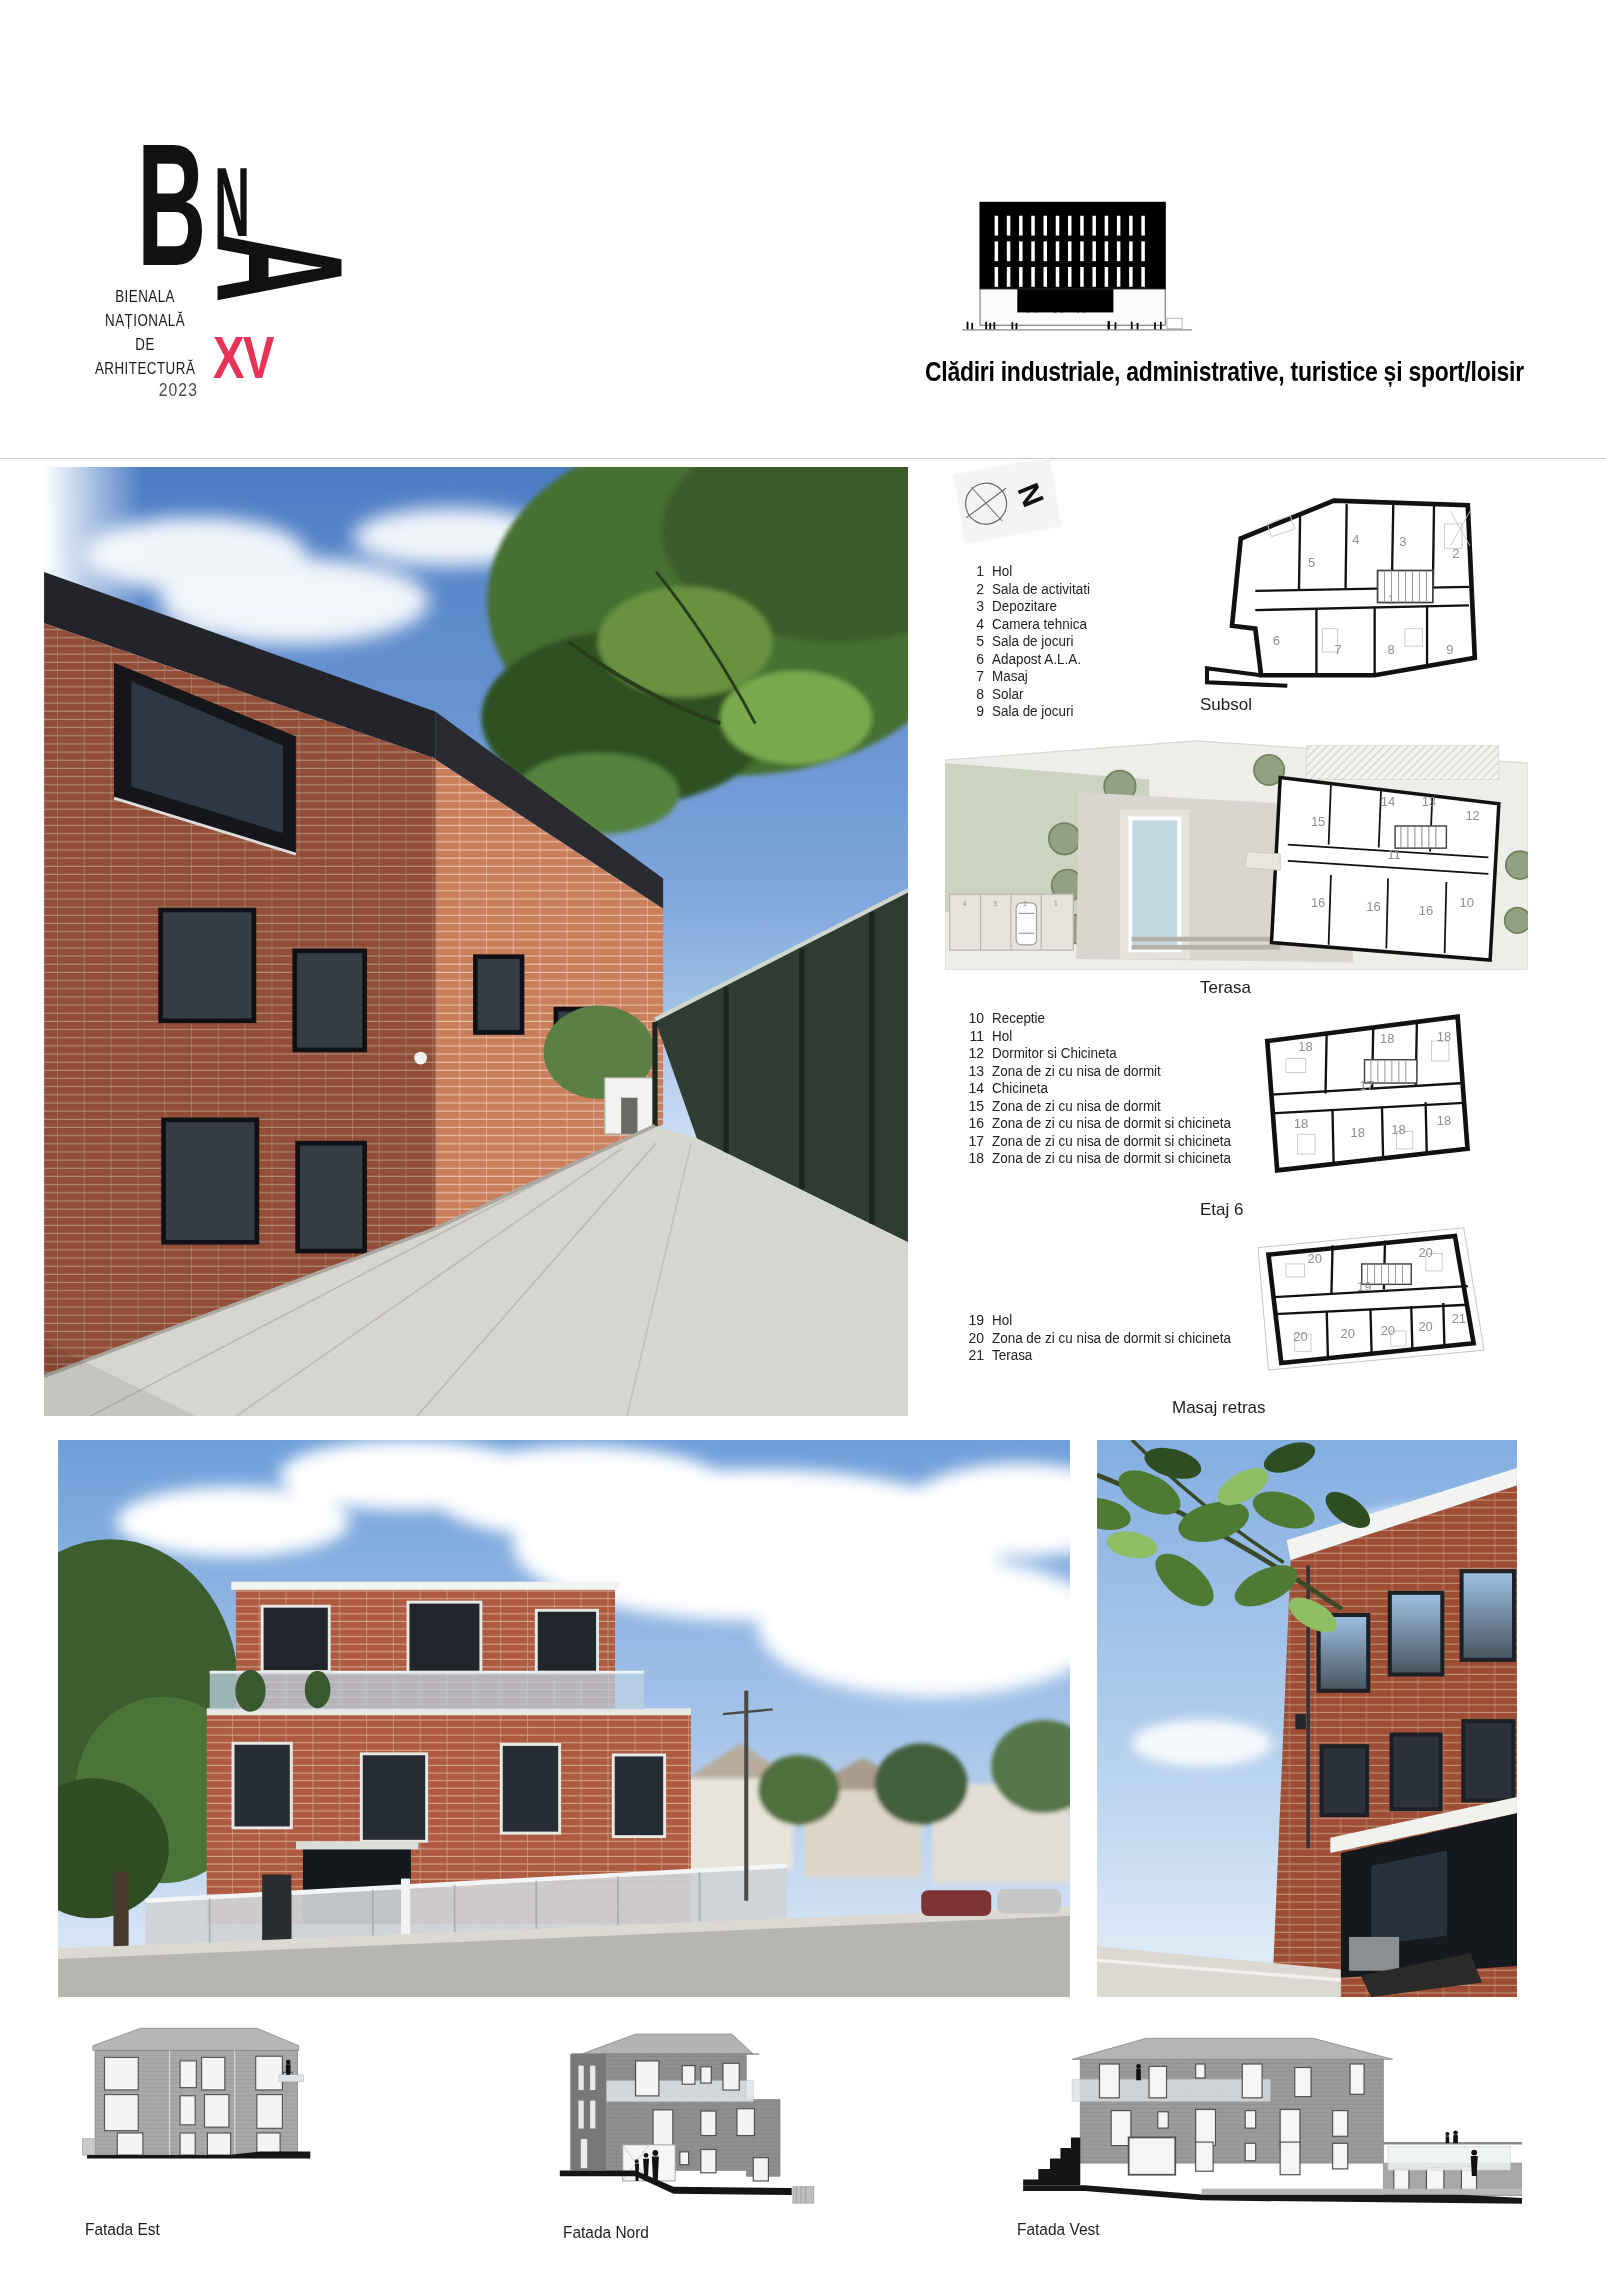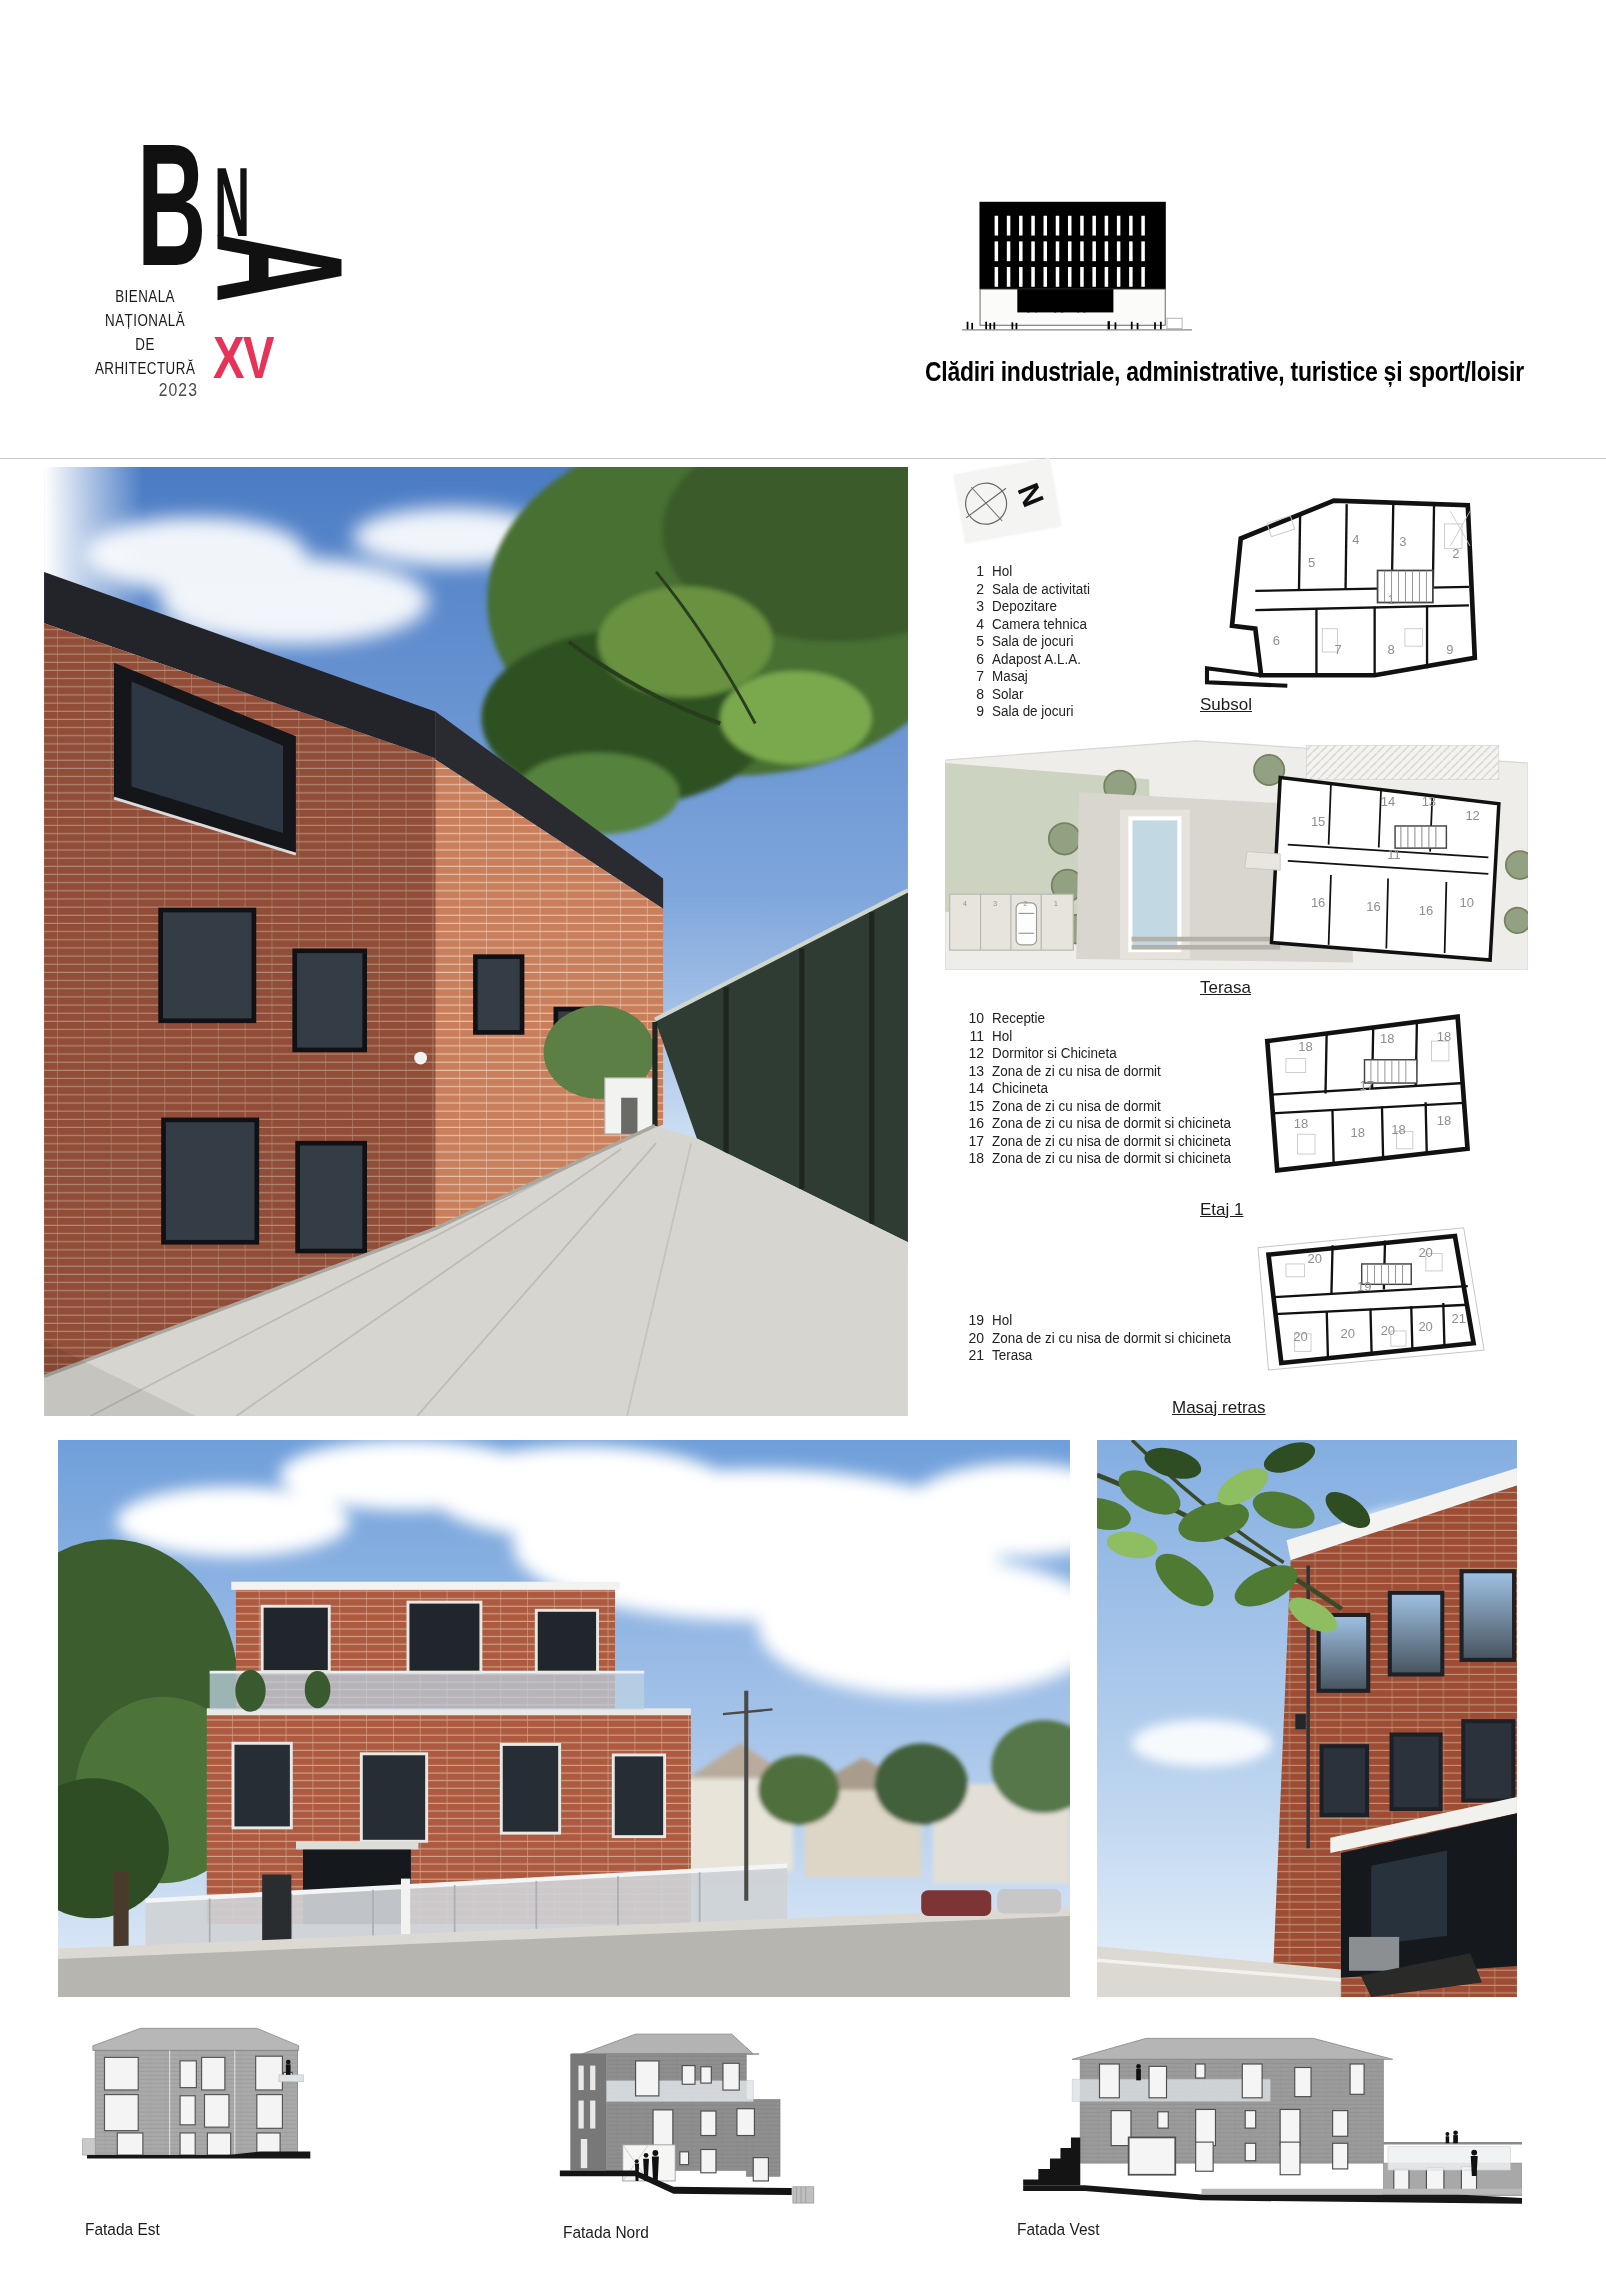--- a/index.html
+++ b/index.html
@@ -18,21 +18,21 @@
   #category-title{left:925px;top:357px;font-size:27px;font-weight:700;white-space:nowrap;
                   letter-spacing:-0.3px;transform:scaleX(.85);transform-origin:0 0;color:#000;}
   #header-rule{left:0;top:458px;width:1607px;height:1.2px;background:#c9c9c9;}
   
   .legend{display:flex;flex-direction:column;}
   .lg-row{display:flex;align-items:baseline;height:17.5px;}
   .lg-num{width:21px;text-align:right;font-size:14px;color:#222;flex:0 0 21px;}
   .lg-lab{margin-left:8.2px;font-size:14px;color:#222;white-space:nowrap;
           transform:scaleX(.96);transform-origin:0 50%;}
   
-  .plan-label{font-size:17px;color:#1c1c1c;text-decoration:underline;}
+  .plan-label{font-size:17px;color:#1c1c1c;}
   .elev-label{font-size:16.3px;color:#1c1c1c;transform:scaleX(.95);transform-origin:0 50%;}
   
   .plan-wrap{position:absolute;}
   .plan-wrap svg{position:absolute;left:0;top:0;}
   .room{position:absolute;transform:translate(-50%,-50%);font-size:13px;color:#8f8f8f;}
   .room.small{font-size:7.6px;color:#9a9a92;}
   
   #north-card{left:959px;top:466px;width:97px;height:69px;background:#f4f4f3;
               transform:rotate(-10deg);box-shadow:0 0 3.5px rgba(0,0,0,.06);}
 </style>
@@ -442,21 +442,21 @@
   </svg>
 <span class="room" style="left: 24%; top: 23%;">18</span>
     <span class="room" style="left: 60%; top: 18%;">18</span>
     <span class="room" style="left: 85%; top: 17%;">18</span>
     <span class="room" style="left: 51%; top: 45%;">17</span>
     <span class="room" style="left: 22%; top: 67%;">18</span>
     <span class="room" style="left: 47%; top: 72%;">18</span>
     <span class="room" style="left: 65%; top: 70%;">18</span>
     <span class="room" style="left: 85%; top: 65%;">18</span>
   </div>
-<div class="abs plan-label" style="left:1200px;top:1200px">Etaj 1</div>
+<div class="abs plan-label" style="left:1200px;top:1200px">Etaj 6</div>
 
 <div class="abs legend" style="left:963px;top:1312px">
     <div class="lg-row">
       <span class="lg-num">19</span>
       <span class="lg-lab">Hol</span>
     </div>
     <div class="lg-row">
       <span class="lg-num">20</span>
       <span class="lg-lab">Zona de zi cu nisa de dormit si chicineta</span>
     </div>

